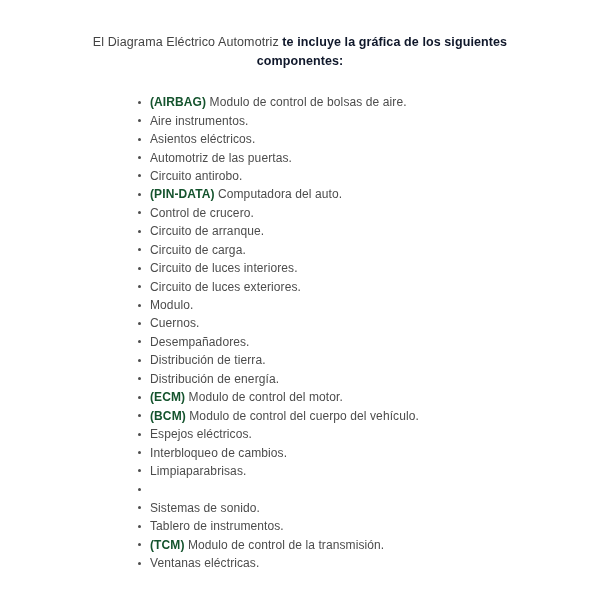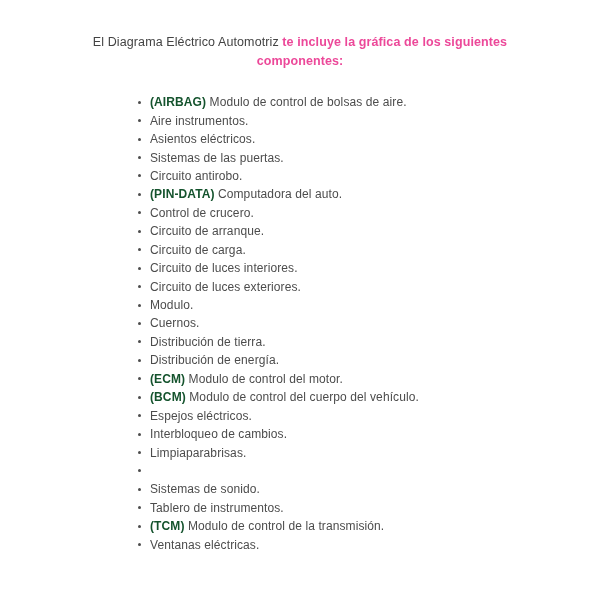--- a/index.html
+++ b/index.html
@@ -19,21 +19,21 @@
     max-width: 424px;
     margin: 0 auto;
     text-align: center;
     font-size: 12.5px;
     line-height: 19px;
     color: #434343;
     letter-spacing: 0.1px;
   }
   .title .bold {
     font-weight: 700;
-    color: #ec4899;
+    color: #0f172a;
   }
   ul.components {
     list-style: none;
     margin: 22px 0 0 138px;
   }
   ul.components li {
     display: flex;
     align-items: center;
     height: 18.45px;
     font-size: 12px;
@@ -81,21 +81,21 @@
 
     <li>
       <span class="bullet"></span>
       <span class="prefix"></span>
       <span class="label">Asientos eléctricos.</span>
     </li>
 
     <li>
       <span class="bullet"></span>
       <span class="prefix"></span>
-      <span class="label">Sistemas de las puertas.</span>
+      <span class="label">Automotriz de las puertas.</span>
     </li>
 
     <li>
       <span class="bullet"></span>
       <span class="prefix"></span>
       <span class="label">Circuito antirobo.</span>
     </li>
 
     <li>
       <span class="bullet"></span>
@@ -138,20 +138,25 @@
       <span class="prefix"></span>
       <span class="label">Modulo.</span>
     </li>
 
     <li>
       <span class="bullet"></span>
       <span class="prefix"></span>
       <span class="label">Cuernos.</span>
     </li>
 
+    <li>
+      <span class="bullet"></span>
+      <span class="prefix"></span>
+      <span class="label">Desempañadores.</span>
+    </li>
 
     <li>
       <span class="bullet"></span>
       <span class="prefix"></span>
       <span class="label">Distribución de tierra.</span>
     </li>
 
     <li>
       <span class="bullet"></span>
       <span class="prefix"></span>

